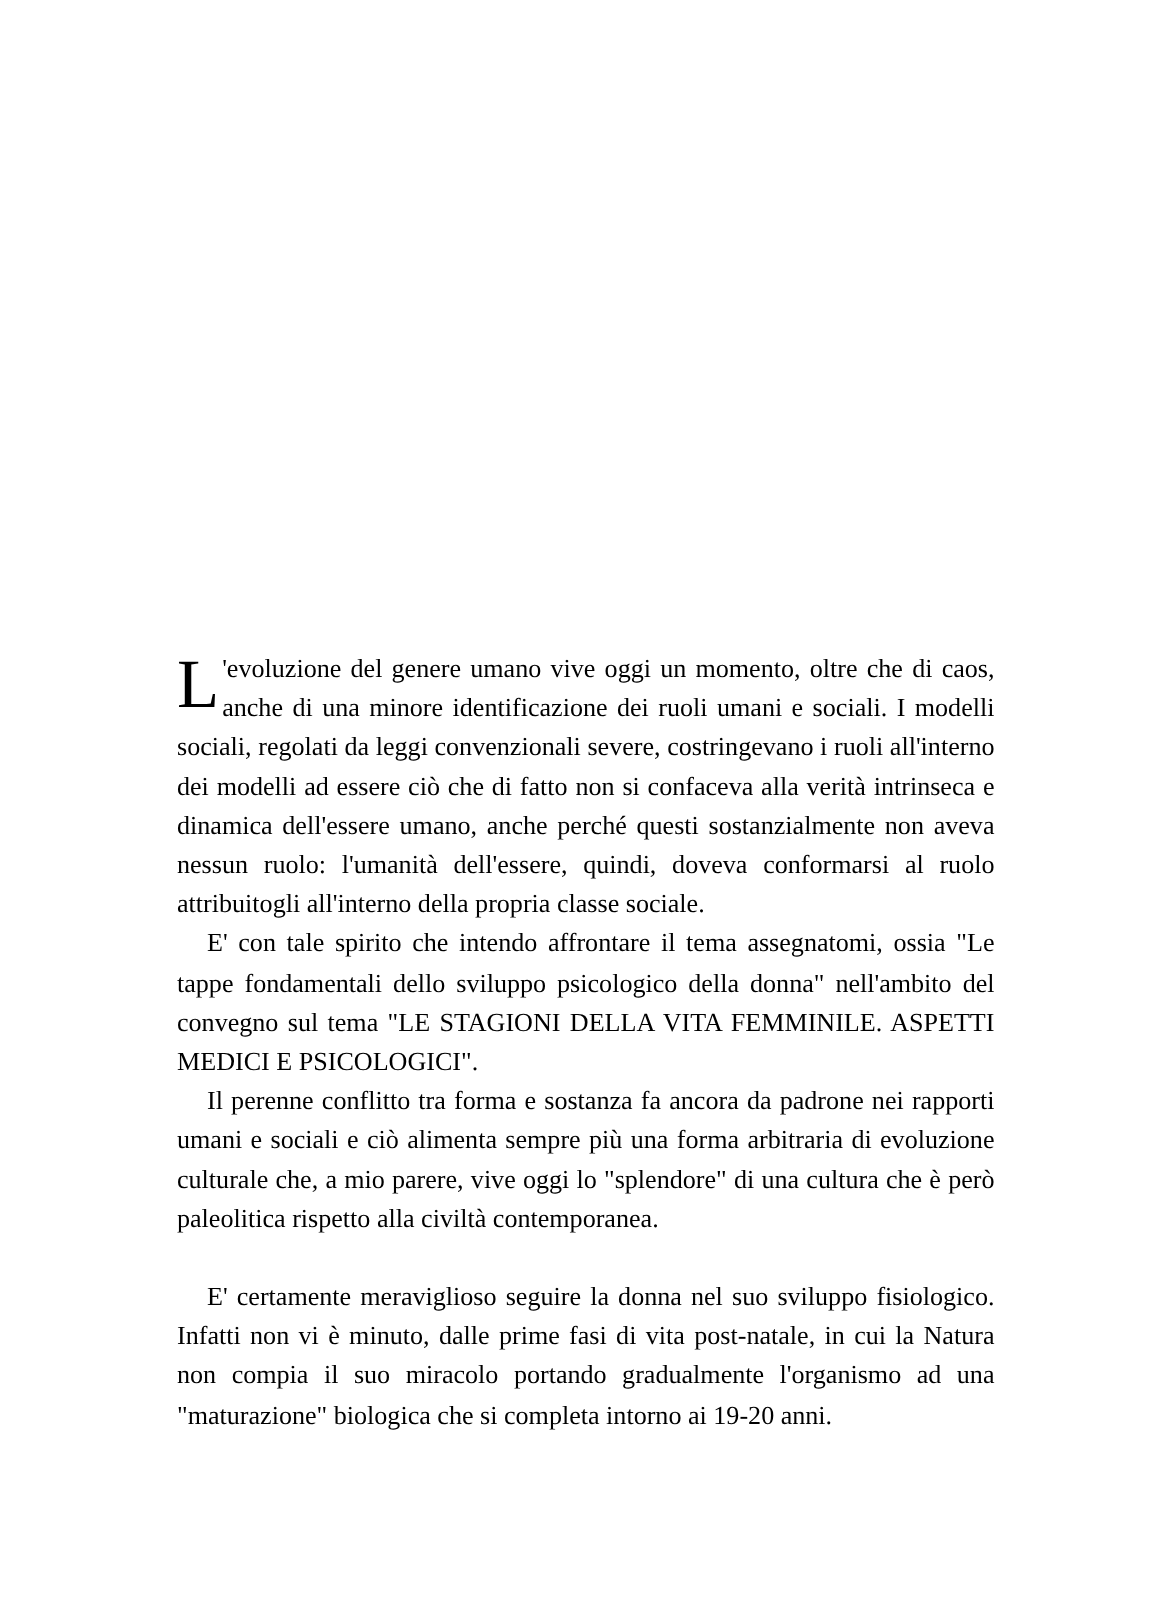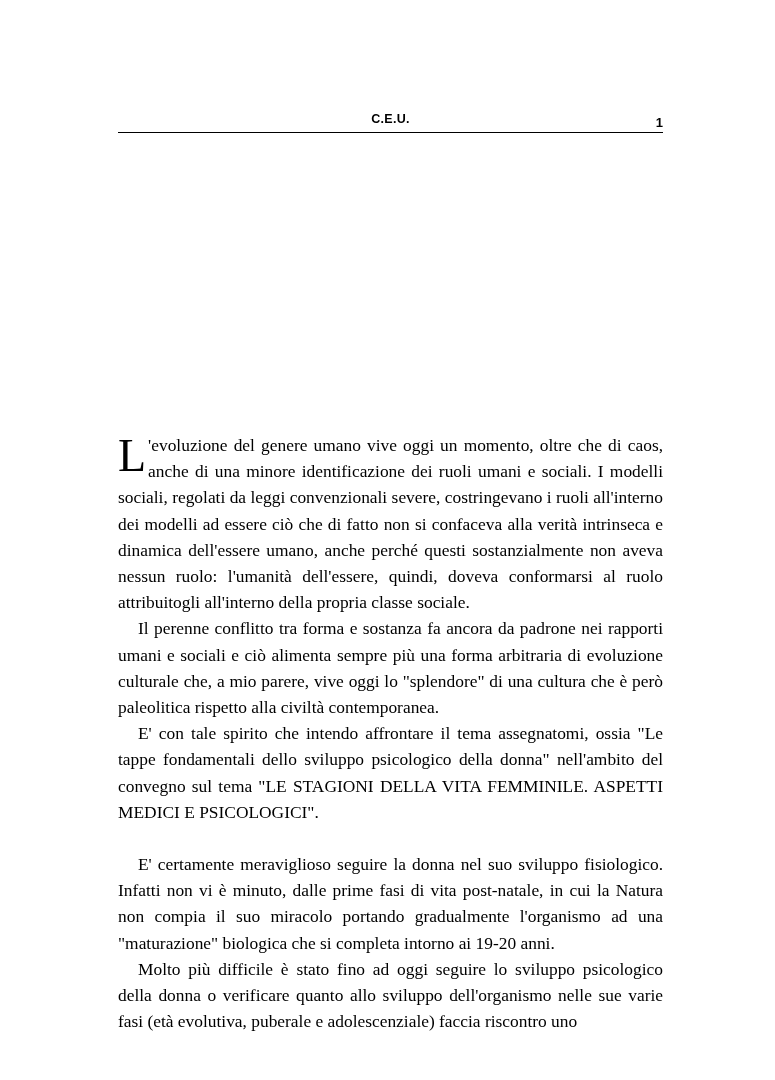--- a/index.html
+++ b/index.html
@@ -88,47 +88,37 @@
     padding: 2px 2px 0 0;
     margin-top: 2px;
     font-family: "Liberation Serif", serif;
   }
 </style>
 </head>
 <body>
 
 <div class="page">
 
-  <div class="header">
-    <div class="header-row">
-      <span class="header-title">C.E.U.</span>
-      <span class="header-page">1</span>
-    </div>
-    <div class="header-rule"></div>
-  </div>
 
   <div class="body-text">
 
     <p class="dropcap-para">
       <span class="dropcap">L</span><span>'evoluzione del genere umano vive oggi un momento, oltre che di caos, anche di una minore identificazione dei ruoli umani e sociali. I modelli sociali, regolati da leggi convenzionali severe, costringevano i ruoli all'interno dei modelli ad essere ciò che di fatto non si confaceva alla verità intrinseca e dinamica dell'essere umano, anche perché questi sostanzialmente non aveva nessun ruolo: l'umanità dell'essere, quindi, doveva conformarsi al ruolo attribuitogli all'interno della propria classe sociale.</span>
     </p>
 
     <p class="para-indent">
-      <span>Il perenne conflitto tra forma e sostanza fa ancora da padrone nei rapporti umani e sociali e ciò alimenta sempre più una forma arbitraria di evoluzione culturale che, a mio parere, vive oggi lo "splendore" di una cultura che è però paleolitica rispetto alla civiltà contemporanea.</span>
+      <span>E' con tale spirito che intendo affrontare il tema assegnatomi, ossia "Le tappe fondamentali dello sviluppo psicologico della donna" nell'ambito del convegno sul tema "LE STAGIONI DELLA VITA FEMMINILE. ASPETTI MEDICI E PSICOLOGICI".</span>
     </p>
 
     <p class="para-indent">
-      <span>E' con tale spirito che intendo affrontare il tema assegnatomi, ossia "Le tappe fondamentali dello sviluppo psicologico della donna" nell'ambito del convegno sul tema "LE STAGIONI DELLA VITA FEMMINILE. ASPETTI MEDICI E PSICOLOGICI".</span>
+      <span>Il perenne conflitto tra forma e sostanza fa ancora da padrone nei rapporti umani e sociali e ciò alimenta sempre più una forma arbitraria di evoluzione culturale che, a mio parere, vive oggi lo "splendore" di una cultura che è però paleolitica rispetto alla civiltà contemporanea.</span>
     </p>
 
     <div class="gap-block"></div>
 
     <p class="para-indent">
       <span>E' certamente meraviglioso seguire la donna nel suo sviluppo fisiologico. Infatti non vi è minuto, dalle prime fasi di vita post-natale, in cui la Natura non compia il suo miracolo portando gradualmente l'organismo ad una "maturazione" biologica che si completa intorno ai 19-20 anni.</span>
     </p>
 
-    <p class="para-indent">
-      <span>Molto più difficile è stato fino ad oggi seguire lo sviluppo psicologico della donna o verificare quanto allo sviluppo dell'organismo nelle sue varie fasi (età evolutiva, puberale e adolescenziale) faccia riscontro uno</span>
-    </p>
 
   </div>
 
 </div>
 
 </body></html>

